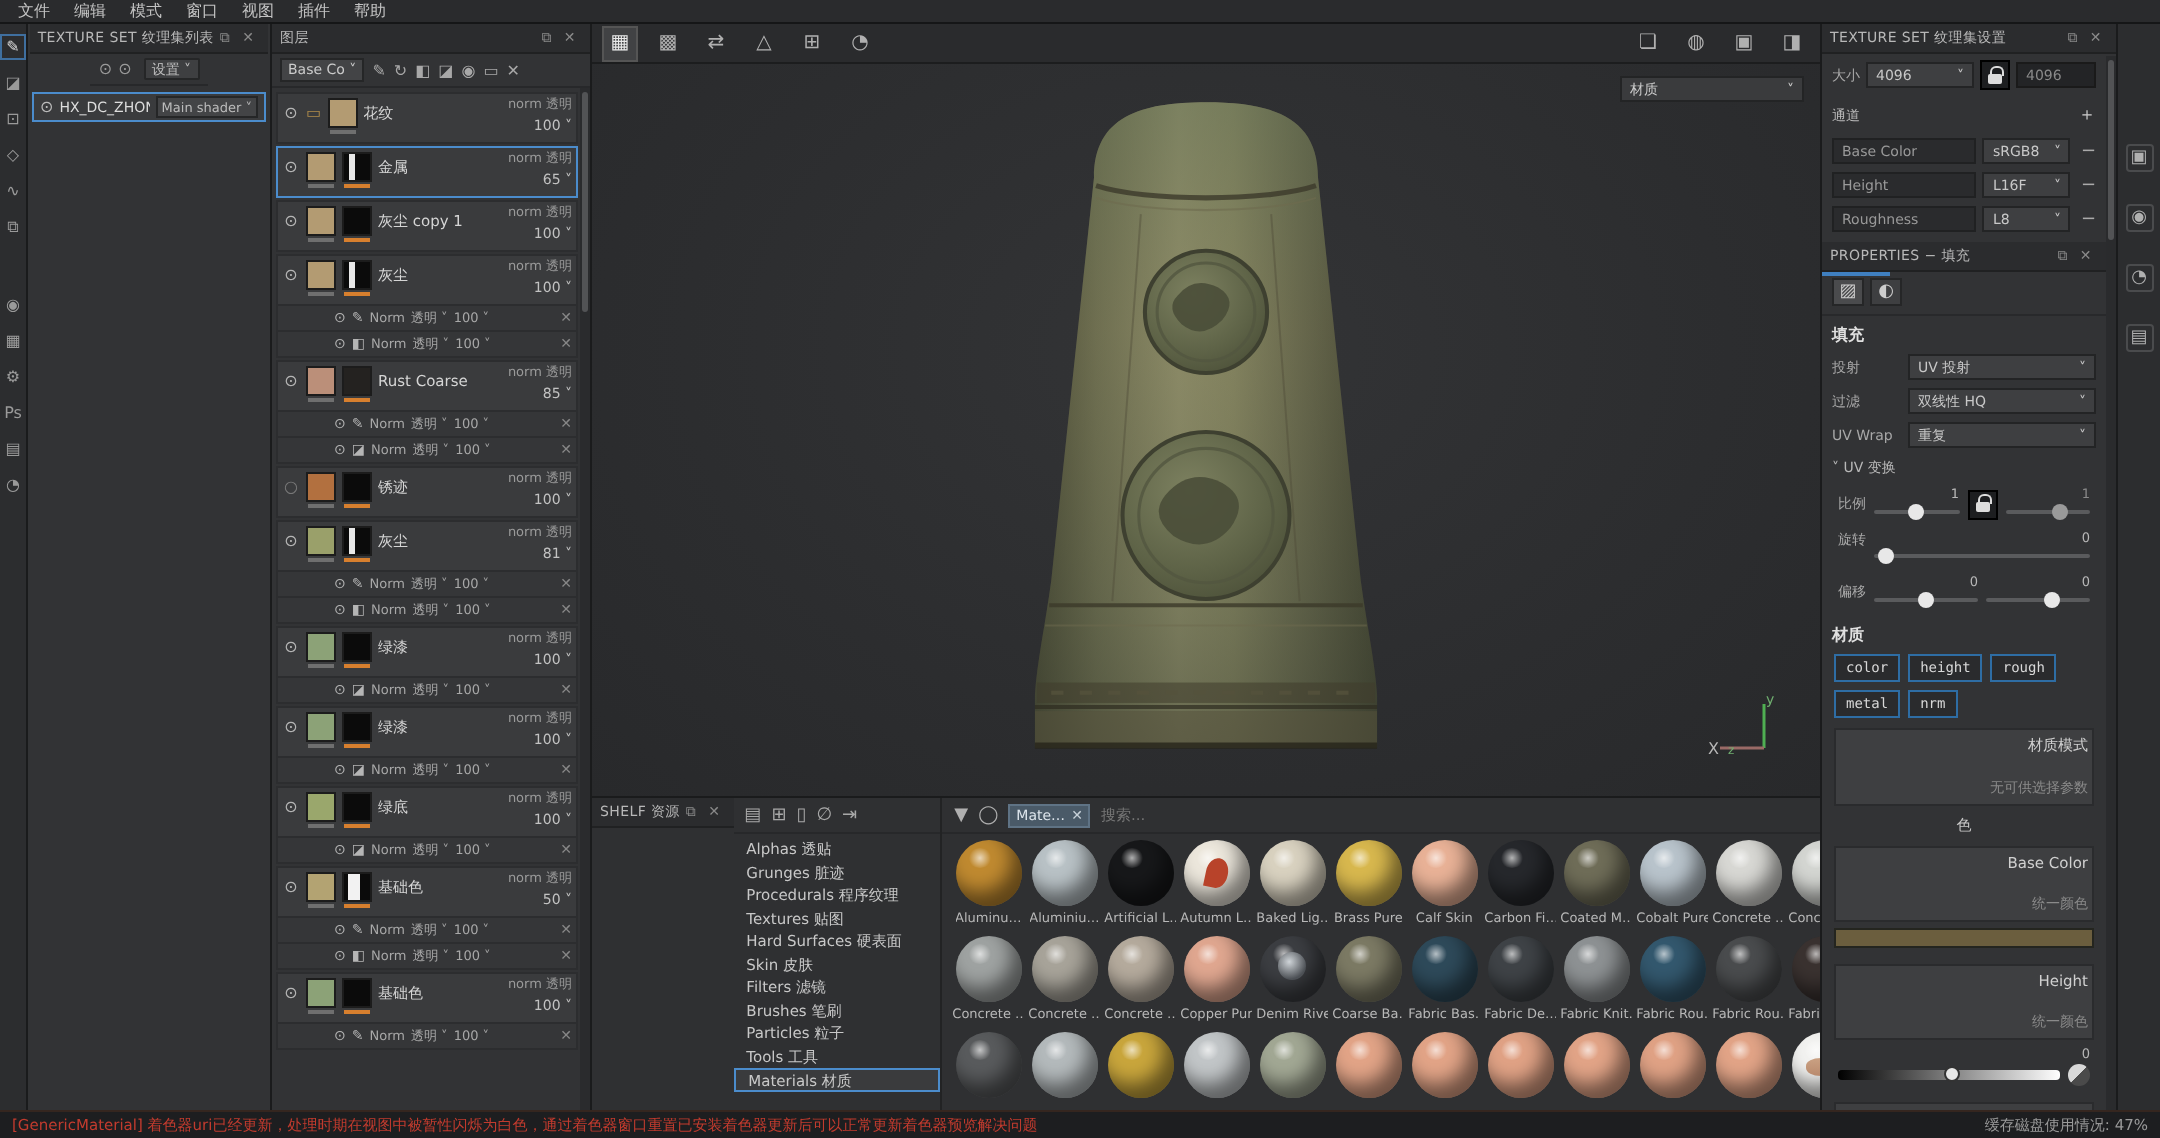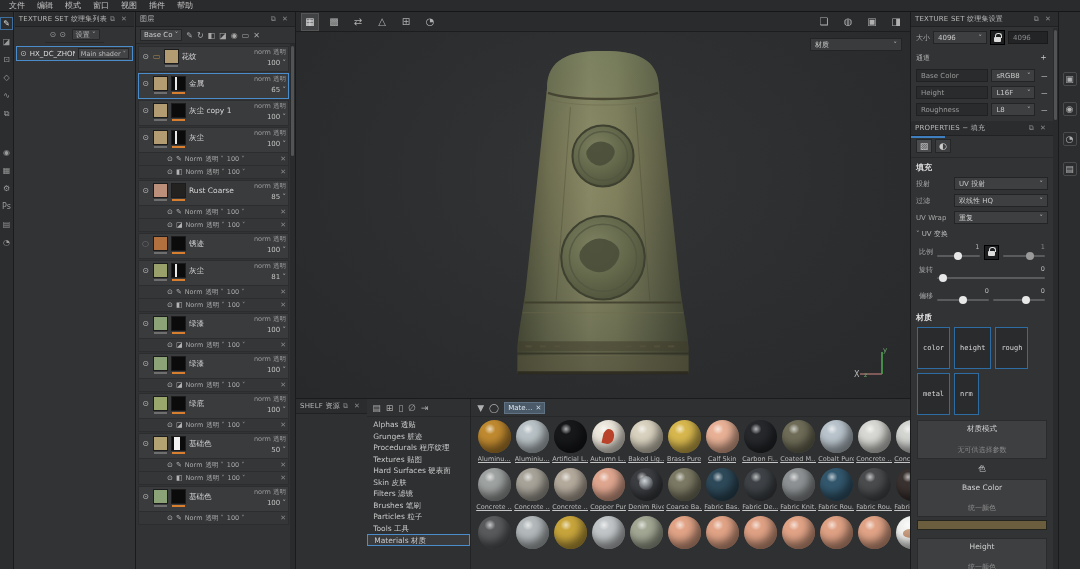--- a/index.html
+++ b/index.html
@@ -87,21 +87,21 @@
   .cat { font-size:7.5px; color:#c8c8c8; padding:1px 6px; height:11.5px; white-space:nowrap; overflow:hidden;}
   .cat.sel { border:1px solid #4b8ccc; background:#3a3b3d; }
   .shelfright { flex:1; display:flex; flex-direction:column; min-width:0;}
   .filterbar { height:18px; display:flex; align-items:center; gap:5px; padding:0 6px; border-bottom:1px solid #27282a;}
   .filterbar .ic { font-size:9px; color:#b0b0b0;}
   .chip { background:#4a5a68; border:1px solid #5f7385; color:#dde5ec; font-size:7px; padding:0 3px; height:12px; display:flex; align-items:center; gap:3px;}
   .chip .x { color:#c8d2da; }
   .searchin { flex:1; background:transparent; border:none; outline:none; color:#999; font-size:7.5px;}
   .gridwrap { flex:1; overflow:hidden; position:relative; padding:3px 4px;}
   .mgrid { display:grid; grid-template-columns:repeat(12,38px); grid-auto-rows:48px; }
-  .mcell { display:flex; flex-direction:column; align-items:center;text-decoration:underline; }
+  .mcell { display:flex; flex-direction:column; align-items:center; }
   .sphere { width:33px; height:33px; border-radius:50%; position:relative; box-shadow:inset -5px -7px 9px rgba(0,0,0,.5); }
   .sphere::before { content:""; position:absolute; left:18%; top:12%; width:38%; height:30%; border-radius:50%; background:radial-gradient(circle,rgba(255,255,255,.65),rgba(255,255,255,0) 70%); }
   .sphere.leaf::after { content:""; position:absolute; left:34%; top:28%; width:32%; height:44%; background:#b8432a; border-radius:50% 50% 50% 0; transform:rotate(12deg);}
   .sphere.face::after { content:""; position:absolute; left:22%; top:38%; width:56%; height:30%; background:linear-gradient(180deg,#caa183,#b98a6d); border-radius:40%;}
   .sphere.rivet::after { content:""; position:absolute; left:28%; top:24%; width:44%; height:44%; border-radius:50%; background:radial-gradient(circle at 40% 35%, #cfd4d8, #4c5055 70%);}
   .mname { font-size:6.5px; color:#b8b8b8; margin-top:2px; max-width:36px; white-space:nowrap; overflow:hidden;}
   .gridview { position:absolute; right:6px; top:5px; font-size:9px; color:#cfcfcf;}
 
   
   .rightpanel { width:148px; background:#323335; border-left:1px solid #1a1b1c; display:flex; flex-direction:column; font-size:7px; position:relative;}
@@ -132,22 +132,22 @@
   .collapse { color:#b8b8b8; padding:3px 5px; font-size:7px;}
   .sliderrow { padding:1px 8px 3px; }
   .sl-label { color:#a8a8a8; font-size:7px; }
   .track { position:relative; height:2px; background:#5a5b5d; border-radius:1px; margin:4px 0;}
   .knob { position:absolute; top:-3px; width:8px; height:8px; border-radius:50%; background:#e8e8e8;}
   .knob.dim { background:#9a9a9a;}
   .gradtrack { position:relative; height:5px; border-radius:2px; background:linear-gradient(90deg,#000,#fff); margin:4px 0;}
   .gradtrack .knob { top:-2px; border:1px solid #333;}
   .halfcirc { width:11px; height:11px; border-radius:50%; background:linear-gradient(135deg,#d8d8d8 50%,#4a4a4a 50%); flex:0 0 auto;}
   .togglerow { display:flex; flex-wrap:wrap; gap:4px; padding:2px 6px;}
-  .tgl { border:1px solid #2e6da4; background:#2a2b2d; color:#d8d8d8; font-size:7px; padding:16px 5px; font-family:"DejaVu Sans Mono",monospace;}
-  .bigbtn { margin:3px 6px; background:#3e3f41; border:1px solid #2a2b2d; text-align:center; padding:3px 2px;}
+  .tgl { border:1px solid #2e6da4; background:#2a2b2d; color:#d8d8d8; font-size:7px; padding:2px 5px; font-family:"DejaVu Sans Mono",monospace;}
+  .bigbtn { margin:3px 6px; background:#3e3f41; border:1px solid #2a2b2d; text-align:right; padding:3px 2px;}
   .bigbtn .t1 { color:#d0d0d0; font-size:7.5px;}
   .bigbtn .t2 { color:#8a8a8a; font-size:7px; margin-top:11px;}
   .divchar { text-align:center; color:#c8c8c8; font-size:7.5px; padding:2px 0;}
   .swatch { margin:2px 6px; height:10px; background:#6b5e3e; border:1px solid #24251f;}
   .rp-sb { position:absolute; right:0; top:16px; bottom:0; width:5px; background:#2a2b2d;}
   .rp-sb .th { width:3px; margin:2px 1px; height:90px; background:#525355; border-radius:2px;}
 
   
   .redge { width:22px; background:#2c2d2f; border-left:1px solid #1a1b1c; display:flex; flex-direction:column; align-items:center; padding-top:60px; gap:16px;}
   .redge .ic { width:14px; height:14px; border:1px solid #4a4b4d; color:#b0b0b0; font-size:9px; text-align:center; line-height:13px; border-radius:2px;}
@@ -663,20 +663,21 @@
               </div>
           </div>
           <div class="shelfright">
             <div class="filterbar">
               <span class="ic">▼</span>
               <span class="ic">◯</span>
               <span class="chip">
                 <span>Mate…</span>
                   <span class="x">✕</span>
               </span>
+              <input class="searchin" placeholder="搜索..." style="">
             </div>
             <div class="gridwrap">
               <div class="mgrid" id="mgrid">
                   <div class="mcell">
                     <span class="sphere" style="background: rgb(192, 138, 48);"></span>
                     <span class="mname">Aluminu…</span>
                   </div>
                   <div class="mcell">
                     <span class="sphere" style="background: rgb(185, 194, 198);"></span>
                     <span class="mname">Aluminiu…</span>
@@ -1004,13 +1005,17 @@
     </div>
 
     <div class="redge" id="redge">
         <span class="ic">▣</span>
         <span class="ic">◉</span>
         <span class="ic">◔</span>
         <span class="ic">▤</span>
       </div>
   </div>
 
+  <div class="statusbar">
+    <span class="warn">[GenericMaterial] 着色器uri已经更新，处理时期在视图中被暂性闪烁为白色，通过着色器窗口重置已安装着色器更新后可以正常更新着色器预览解决问题</span>
+    <span class="cache">缓存磁盘使用情况:  47%</span>
+  </div>
 </div>
 
 </body></html>

